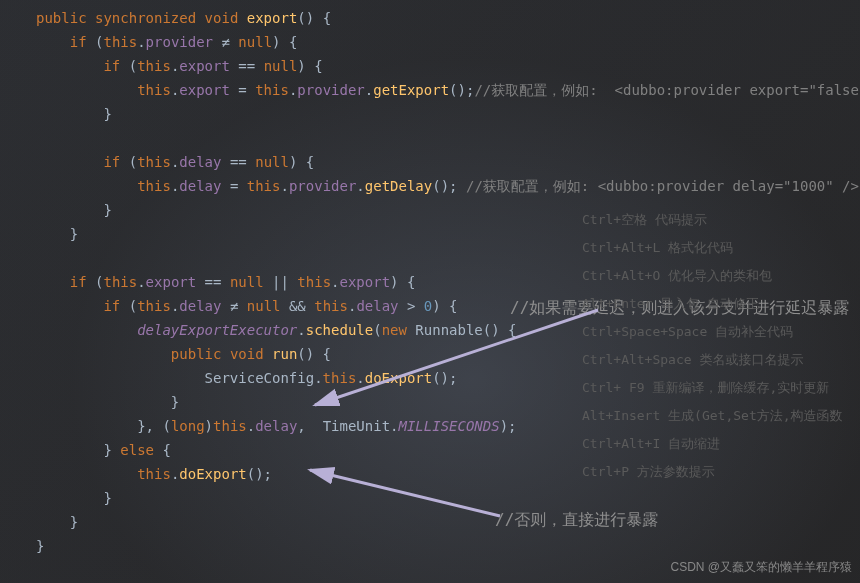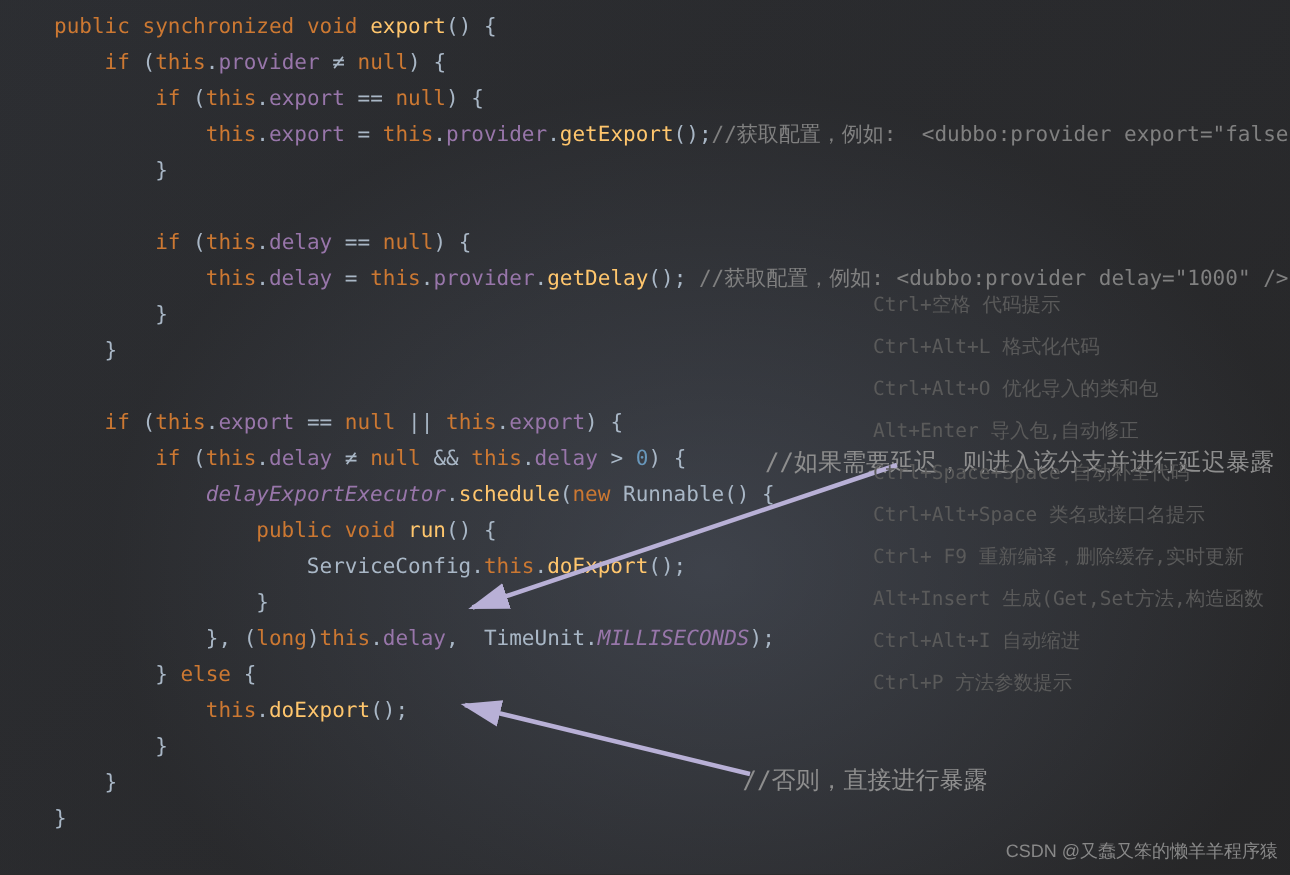--- a/index.html
+++ b/index.html
@@ -54,21 +54,21 @@
   <defs>
     <marker id="ah" markerWidth="10" markerHeight="10" refX="8" refY="3" orient="auto">
       <path d="M0,0 L9,3 L0,6 Z" fill="#b8b0d6"></path>
     </marker>
   </defs>
   <line x1="598" y1="310" x2="315" y2="405" stroke="#b8b0d6" stroke-width="3" marker-end="url(#ah)"></line>
   <line x1="500" y1="516" x2="310" y2="470" stroke="#b8b0d6" stroke-width="3" marker-end="url(#ah)"></line>
 </svg>
 
 <div class="hints">
-  <div style="margin-top:40px">Ctrl+空格  代码提示</div>
+  <div style="margin-top:56px">Ctrl+空格  代码提示</div>
   <div>Ctrl+Alt+L  格式化代码</div>
   <div>Ctrl+Alt+O  优化导入的类和包</div>
   <div>Alt+Enter 导入包,自动修正</div>
   <div>Ctrl+Space+Space 自动补全代码</div>
   <div>Ctrl+Alt+Space  类名或接口名提示</div>
   <div>Ctrl+ F9 重新编译，删除缓存,实时更新</div>
   <div>Alt+Insert  生成(Get,Set方法,构造函数</div>
   <div>Ctrl+Alt+I  自动缩进</div>
   <div>Ctrl+P  方法参数提示</div>
 </div>

